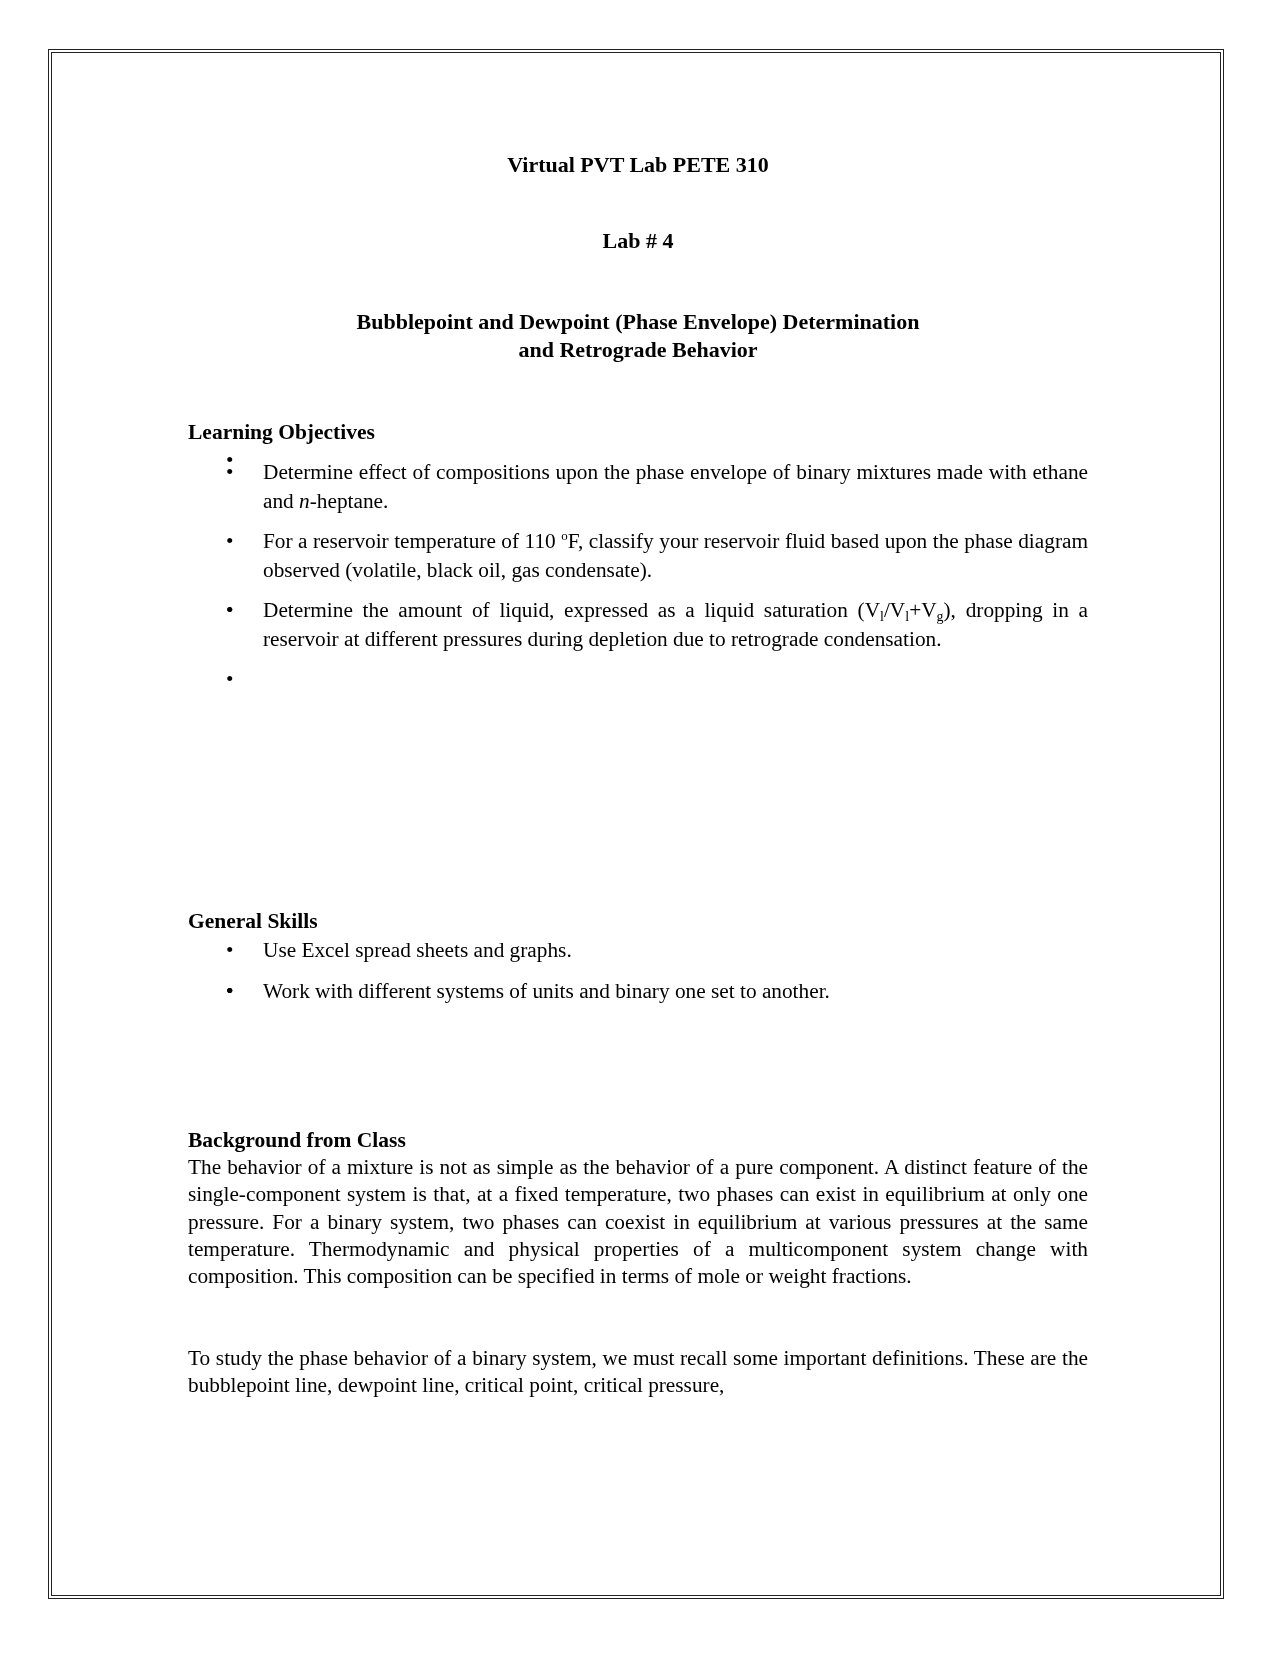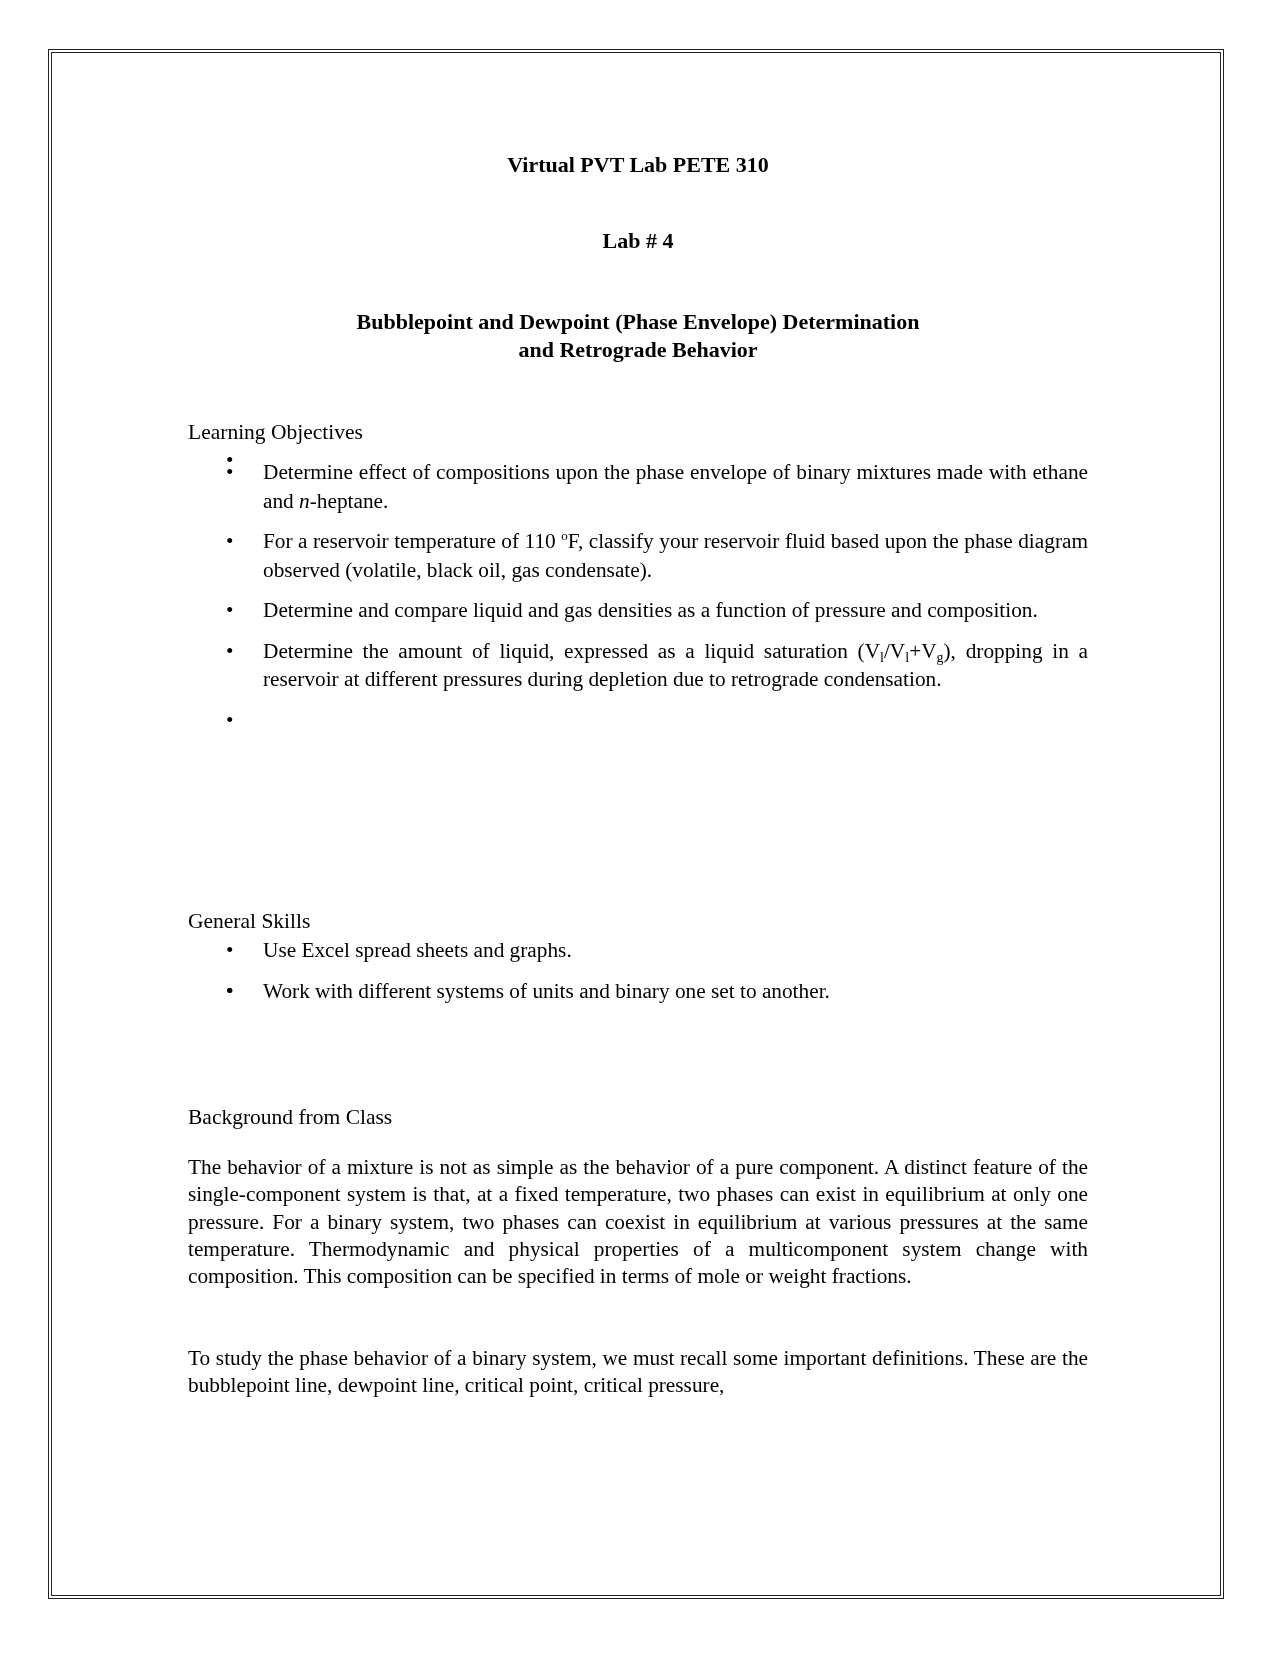--- a/index.html
+++ b/index.html
@@ -3,21 +3,21 @@
 <meta charset="utf-8">
 <style>
   html, body { margin: 0; padding: 0; background: #ffffff; }
   body { width: 1280px; height: 1656px; position: relative; font-family: "Liberation Serif", serif; color: #000; }
   .frame {
     position: absolute; left: 48px; top: 49px; width: 1176px; height: 1550px;
     border: 4px double #222; box-sizing: border-box;
   }
   .content { position: absolute; left: 188px; top: 0; width: 900px; font-size: 21.3px; line-height: 28.5px; }
   .title { position: absolute; left: 0; width: 900px; text-align: center; font-weight: bold; font-size: 22px; }
-  .heading { position: absolute; left: 0; font-weight: normal; font-size: 21.5px; }
+  .heading { position: absolute; left: 0; font-weight: bold; font-size: 21.5px; }
   ul.bullets { position: absolute; left: 0; margin: 0; padding: 0; list-style: none; width: 900px; }
   ul.bullets li { position: relative; padding-left: 75px; text-align: justify; margin-bottom: 12px; }
   ul.bullets li .dot { position: absolute; left: 38px; top: 0; }
   .para { position: absolute; left: 0; width: 900px; text-align: justify; }
   sub { font-size: 14px; vertical-align: -4px; line-height: 0; }
   sup { font-size: 13px; vertical-align: 8px; line-height: 0; }
 </style>
 </head>
 <body>
 
@@ -27,29 +27,29 @@
   <div class="title" style="top:151px;">Virtual PVT Lab PETE 310</div>
   <div class="title" style="top:227px;">Lab # 4</div>
   <div class="title" style="top:308px;">Bubblepoint and Dewpoint (Phase Envelope) Determination</div>
   <div class="title" style="top:336px;">and Retrograde Behavior</div>
 
   <div class="heading" style="top:418px;">Learning Objectives</div>
   <ul class="bullets" style="top:446px;">
     <li><span class="dot">•</span></li>
     <li><span class="dot">•</span><span>Determine effect of compositions upon the phase envelope of binary mixtures made with ethane and </span><i>n</i><span>-heptane.</span></li>
     <li><span class="dot">•</span><span>For a reservoir temperature of 110 </span><sup>o</sup><span>F,  classify your reservoir fluid based upon the phase diagram observed (volatile, black oil, gas condensate).</span></li>
-    <li><span class="dot">•</span><span>Determine and compare liquid and gas densities as a function of pressure and composition.</span></li>
+    <li><span class="dot">•</span></li>
     <li><span class="dot">•</span><span>Determine the amount of liquid, expressed as a liquid saturation (V</span><sub>l</sub><span>/V</span><sub>l</sub><span>+V</span><sub>g</sub><span>), dropping in a reservoir at different pressures during depletion due to retrograde condensation.</span></li>
     <li><span class="dot">•</span></li>
   </ul>
 
   <div class="heading" style="top:907px;">General Skills</div>
   <ul class="bullets" style="top:936px;">
     <li><span class="dot">•</span><span>Use Excel spread sheets and graphs.</span></li>
     <li><span class="dot">•</span></li>
     <li><span class="dot">•</span></li>
     <li><span class="dot">•</span><span>Work with different systems of units and binary one set to another.</span></li>
   </ul>
 
-  <div class="heading" style="top:1103px;">Background from Class</div>
+  <div class="heading" style="top:1126px;">Background from Class</div>
   <div class="para" style="top:1154px; line-height:27.3px;">The behavior of a mixture is not as simple as the behavior of a pure component.  A distinct feature of the single-component system is that, at a fixed temperature, two phases can exist in equilibrium at only one pressure.  For a binary system, two phases can coexist in equilibrium at various pressures at the same temperature.  Thermodynamic and physical properties of a multicomponent system change with composition.  This composition can be specified in terms of mole or weight fractions.</div>
   <div class="para" style="top:1345px; line-height:27.3px;">To study the phase behavior of a binary system, we must recall some important definitions.  These are the bubblepoint line, dewpoint line, critical point, critical pressure,</div>
 </div>
 
 </body></html>

